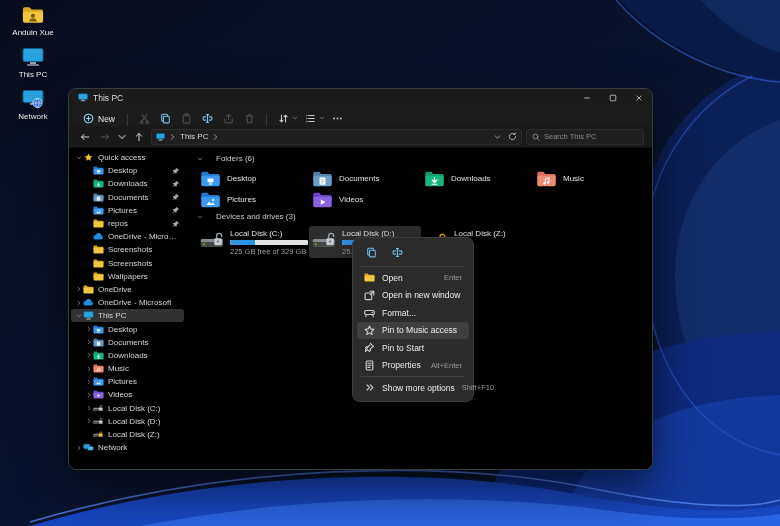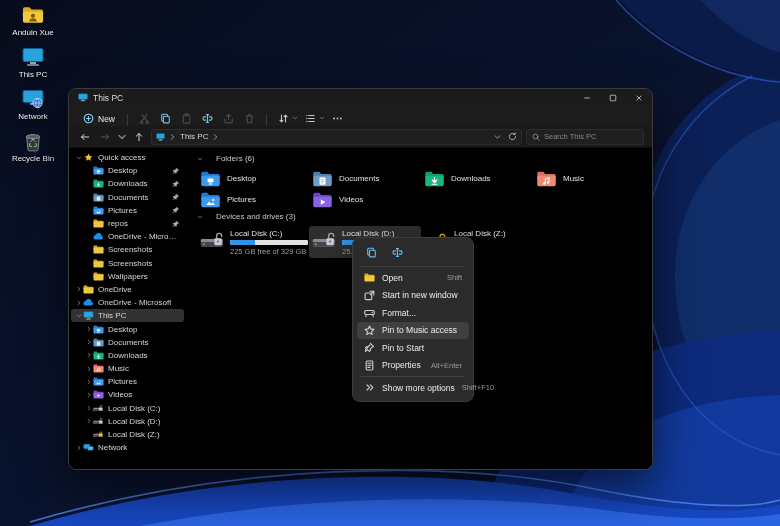--- a/index.html
+++ b/index.html
@@ -157,30 +157,20 @@
       <div class="deskicon">
         <span class="ic dic">
           <svg viewBox="0 0 22 19" xmlns="http://www.w3.org/2000/svg">
             <rect x="1" y="1" width="20" height="12" rx="1.5" fill="#2aa3dd" stroke="#0c5f8f"></rect>
             <rect x="8" y="13.5" width="6" height="1.8" fill="#8fa6b0"></rect>
             <circle cx="15.5" cy="13.5" r="4.6" fill="#2e6fd8" stroke="#cfe6ff" stroke-width="0.9"></circle>
             <path d="M11 13.5 h9 M15.5 9 a6.5 6.5 0 0 1 0 9 M15.5 9 a6.5 6.5 0 0 0 0 9" stroke="#cfe6ff" stroke-width="0.7" fill="none"></path>
           </svg>
         </span>
         <div class="dlabel">Network</div>
-      </div>
-      <div class="deskicon">
-        <span class="ic dic">
-          <svg viewBox="0 0 20 21" xmlns="http://www.w3.org/2000/svg">
-            <path d="M4 6.5 h12 l-1.2 12 a1.6 1.6 0 0 1 -1.6 1.4 h-6.4 a1.6 1.6 0 0 1 -1.6 -1.4 Z" fill="#34393e" stroke="#9aa4ac" stroke-width="0.8"></path>
-            <ellipse cx="10" cy="6.3" rx="6.3" ry="1.9" fill="#565d64" stroke="#9aa4ac" stroke-width="0.8"></ellipse>
-            <path d="M8 11 l2-2.4 2 2.4 M12.6 12.4 l1 2.8 -2.8 0.9 M7.4 12.4 l-1 2.8 2.8 0.9" stroke="#86e086" stroke-width="0.9" fill="none"></path>
-          </svg>
-        </span>
-        <div class="dlabel">Recycle Bin</div>
       </div>
     </div>
 
   <div class="window">
 
     <div class="titlebar">
       <span class="ic ticon" id="title-icon">
           <svg viewBox="0 0 14 12" xmlns="http://www.w3.org/2000/svg">
             <rect x="0.7" y="0.7" width="12.6" height="8" rx="1.2" fill="#2ba3df" stroke="#0e5f8f" stroke-width="0.9"></rect>
             <rect x="5.2" y="9" width="3.6" height="1.3" fill="#9ab0ba"></rect>
@@ -858,30 +848,30 @@
     <div class="ctxsep"></div>
     <div id="ctxitems">
         <div class="ctxitem">
           <span class="ic mic">
             <svg viewBox="0 0 24 19" xmlns="http://www.w3.org/2000/svg">
               <path d="M1 3 a2 2 0 0 1 2-2 h5.2 l2.2 2.6 H21 a2 2 0 0 1 2 2 V9 H1 Z" fill="#d9a921"></path>
   <rect x="1" y="5.6" width="22" height="12.4" rx="2" fill="#f0c73e"></rect>
             </svg>
           </span>
           <span class="mlabel">Open</span>
-          <span class="mshort">Shift</span>
+          <span class="mshort">Enter</span>
         </div>
         <div class="ctxitem">
           <span class="ic mic">
             <svg viewBox="0 0 12 12" xmlns="http://www.w3.org/2000/svg">
               <rect x="1.2" y="3.2" width="7.3" height="7.3" rx="1.2" stroke="currentColor" stroke-width="1.2" fill="none" stroke-linecap="round" stroke-linejoin="round"></rect>
               <path d="M6.6 1.3 h4.1 v4.1 M10.7 1.3 L6.9 5.1" stroke="currentColor" stroke-width="1.2" fill="none" stroke-linecap="round" stroke-linejoin="round"></path>
             </svg>
           </span>
-          <span class="mlabel">Start in new window</span>
+          <span class="mlabel">Open in new window</span>
         </div>
         <div class="ctxitem">
           <span class="ic mic">
             <svg viewBox="0 0 12 12" xmlns="http://www.w3.org/2000/svg">
               <rect x="0.8" y="3.8" width="10.4" height="4.4" rx="1.2" stroke="currentColor" stroke-width="1.2" fill="none" stroke-linecap="round" stroke-linejoin="round"></rect>
               <circle cx="9" cy="6" r="0.8" fill="currentColor"></circle>
               <path d="M2.5 8.2 L2 10.5 M9.5 8.2 L10 10.5" stroke="currentColor" stroke-width="1.2" fill="none" stroke-linecap="round" stroke-linejoin="round"></path>
             </svg>
           </span>
           <span class="mlabel">Format...</span>

